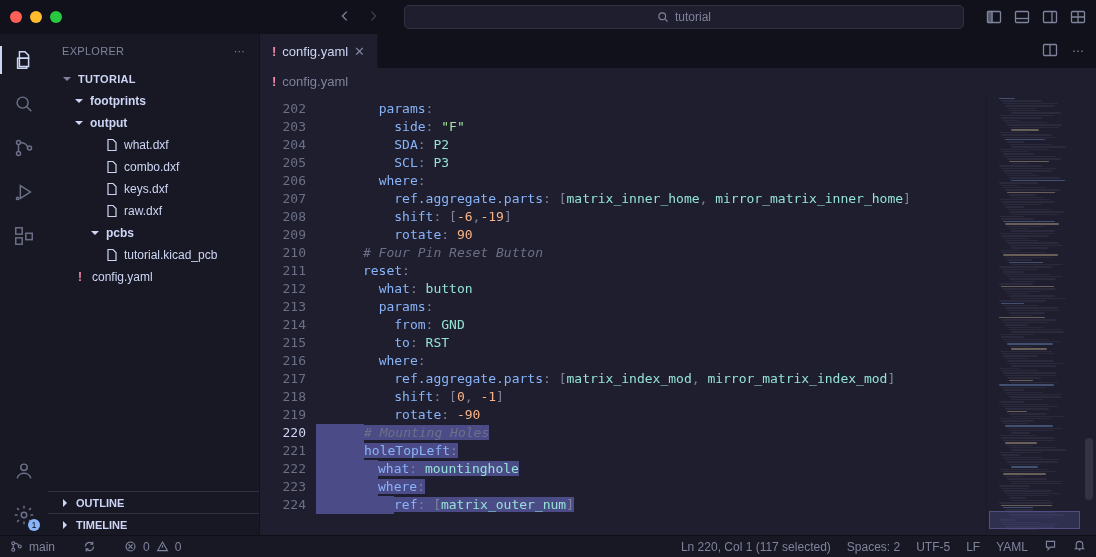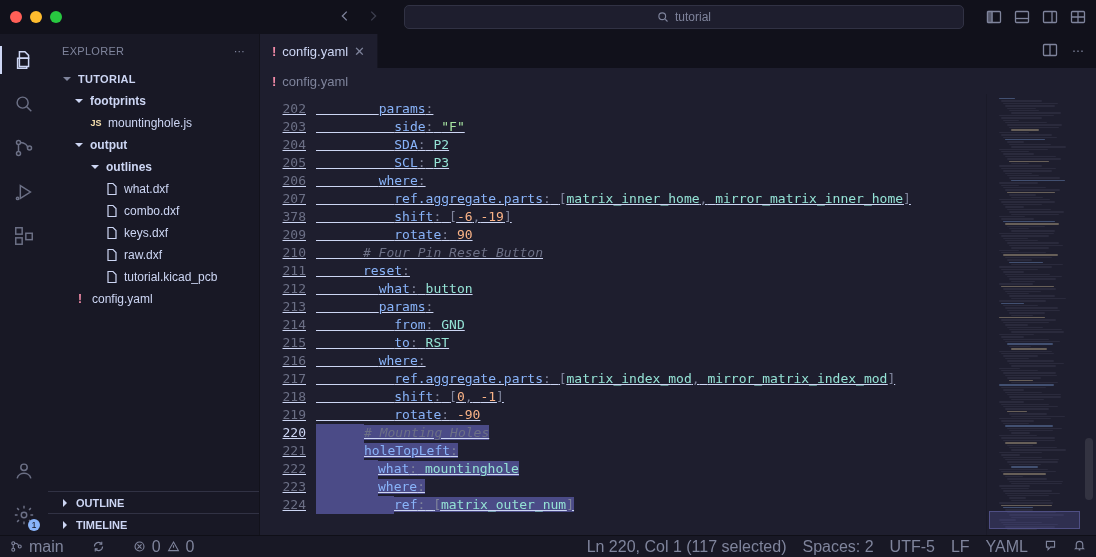--- a/index.html
+++ b/index.html
@@ -78,21 +78,21 @@
   .bang{font-weight:700;color:var(--red);}
   .ind-1{padding-left:24px;} .ind-2{padding-left:40px;} .ind-3{padding-left:56px;}
   .collapsed-section{height:22px;display:flex;align-items:center;padding-left:10px;gap:4px;font-weight:700;font-size:11px;color:var(--fg);border-top:1px solid var(--border);}
   
   .editors{flex:1;display:flex;flex-direction:column;min-width:0;background:var(--bg);}
   .tabbar{height:34px;display:flex;align-items:stretch;background:var(--tab-inactive);}
   .tab{display:flex;align-items:center;gap:6px;padding:0 12px;background:var(--tab-active);border-right:1px solid #00000040;color:var(--fg);font-size:13px;}
   .tab .close{color:var(--muted);}
   .tabbar .tabs-right{margin-left:auto;display:flex;align-items:center;gap:14px;padding-right:12px;color:var(--muted);}
   .breadcrumb{height:26px;display:flex;align-items:center;padding-left:12px;gap:6px;color:var(--muted);font-size:13px;}
-  .editor-body{flex:1;display:flex;min-height:0;position:relative;text-decoration:underline;}
+  .editor-body{flex:1;display:flex;min-height:0;position:relative;}
   
   .gutter{width:56px;text-align:right;padding:6px 10px 6px 0;font-family:ui-monospace,Menlo,Consolas,monospace;font-size:13px;line-height:18px;color:var(--subtle);user-select:none;}
   .gutter .cur{color:var(--fg);}
   .code{flex:1;padding:6px 0;font-family:ui-monospace,Menlo,Consolas,monospace;font-size:13px;line-height:18px;white-space:pre;overflow:hidden;}
   .code .l{height:18px;}
   .key{color:var(--blue);}
   .str{color:var(--green);}
   .num{color:var(--peach);}
   .punct{color:var(--muted);}
   .comment{color:var(--subtle);font-style:italic;}
@@ -101,21 +101,21 @@
   .sel{background:var(--selection);border-radius:0;}
   .sel-pad{display:inline-block;background:var(--selection);height:18px;vertical-align:top;}
   
   .minimap{width:96px;background:var(--bg);position:relative;border-left:1px solid #00000020;}
   .mm-content{position:absolute;inset:4px 8px 4px 8px;display:flex;flex-direction:column;gap:1px;}
   .mm-line{height:2px;background:var(--minimap);border-radius:1px;}
   .mm-hl{position:absolute;left:2px;right:2px;height:18px;bottom:6px;background:#5f5fb144;border:1px solid #7f7fd166;}
   .scrollbar{width:14px;background:transparent;position:relative;}
   .scroll-thumb{position:absolute;left:3px;right:3px;top:78%;height:14%;background:#ffffff18;border-radius:4px;}
   
-  .statusbar{height:22px;background:var(--panel);display:flex;align-items:center;padding:0 10px;gap:28px;color:var(--muted);font-size:16px;border-top:1px solid #00000060;}
+  .statusbar{height:22px;background:var(--panel);display:flex;align-items:center;padding:0 10px;gap:28px;color:var(--muted);font-size:12px;border-top:1px solid #00000060;}
   .statusbar .grp{display:flex;align-items:center;gap:6px;}
   .statusbar .right{margin-left:auto;display:flex;align-items:center;gap:16px;}
   .statusbar svg{width:13px;height:13px;}
 </style>
 </head>
 <body>
 
 <div class="titlebar">
   <div class="traffic">
     <div class="dot r"></div>
@@ -234,41 +234,27 @@
         <span>TUTORIAL</span>
       </div>
       <div class="row folder ind-1">
         <span class="twist">
             <svg viewBox="0 0 10 10" fill="currentColor">
               <path d="M1 3l4 4 4-4z"></path>
             </svg>
           </span>
         <span>footprints</span>
       </div>
-      <div class="row ind-2">
-        <span class="ficon">
-            <span class="js-badge">JS</span>
-          </span>
-        <span>mountinghole.js</span>
-      </div>
       <div class="row folder ind-1">
         <span class="twist">
             <svg viewBox="0 0 10 10" fill="currentColor">
               <path d="M1 3l4 4 4-4z"></path>
             </svg>
           </span>
         <span>output</span>
-      </div>
-      <div class="row folder ind-2">
-        <span class="twist">
-            <svg viewBox="0 0 10 10" fill="currentColor">
-              <path d="M1 3l4 4 4-4z"></path>
-            </svg>
-          </span>
-        <span>outlines</span>
       </div>
       <div class="row ind-3">
           <span class="ficon">
             <svg viewBox="0 0 14 14" fill="none" stroke="currentColor" stroke-width="1.2">
               <path d="M3 1.5h5l3 3v8H3z"></path>
             </svg>
           </span>
           <span>what.dxf</span>
         </div>
       <div class="row ind-3">
@@ -288,20 +274,28 @@
           <span>keys.dxf</span>
         </div>
       <div class="row ind-3">
           <span class="ficon">
             <svg viewBox="0 0 14 14" fill="none" stroke="currentColor" stroke-width="1.2">
               <path d="M3 1.5h5l3 3v8H3z"></path>
             </svg>
           </span>
           <span>raw.dxf</span>
         </div>
+      <div class="row folder ind-2">
+        <span class="twist">
+            <svg viewBox="0 0 10 10" fill="currentColor">
+              <path d="M1 3l4 4 4-4z"></path>
+            </svg>
+          </span>
+        <span>pcbs</span>
+      </div>
       <div class="row ind-3">
           <span class="ficon">
             <svg viewBox="0 0 14 14" fill="none" stroke="currentColor" stroke-width="1.2">
               <path d="M3 1.5h5l3 3v8H3z"></path>
             </svg>
           </span>
           <span>tutorial.kicad_pcb</span>
         </div>
       <div class="row ind-1">
           <span class="ficon">
@@ -348,21 +342,21 @@
       <span>config.yaml</span>
     </div>
     <div class="editor-body">
       <div class="gutter" id="gutter">
           <div>202</div>
           <div>203</div>
           <div>204</div>
           <div>205</div>
           <div>206</div>
           <div>207</div>
-          <div>378</div>
+          <div>208</div>
           <div>209</div>
           <div>210</div>
           <div>211</div>
           <div>212</div>
           <div>213</div>
           <div>214</div>
           <div>215</div>
           <div>216</div>
           <div>217</div>
           <div>218</div>

